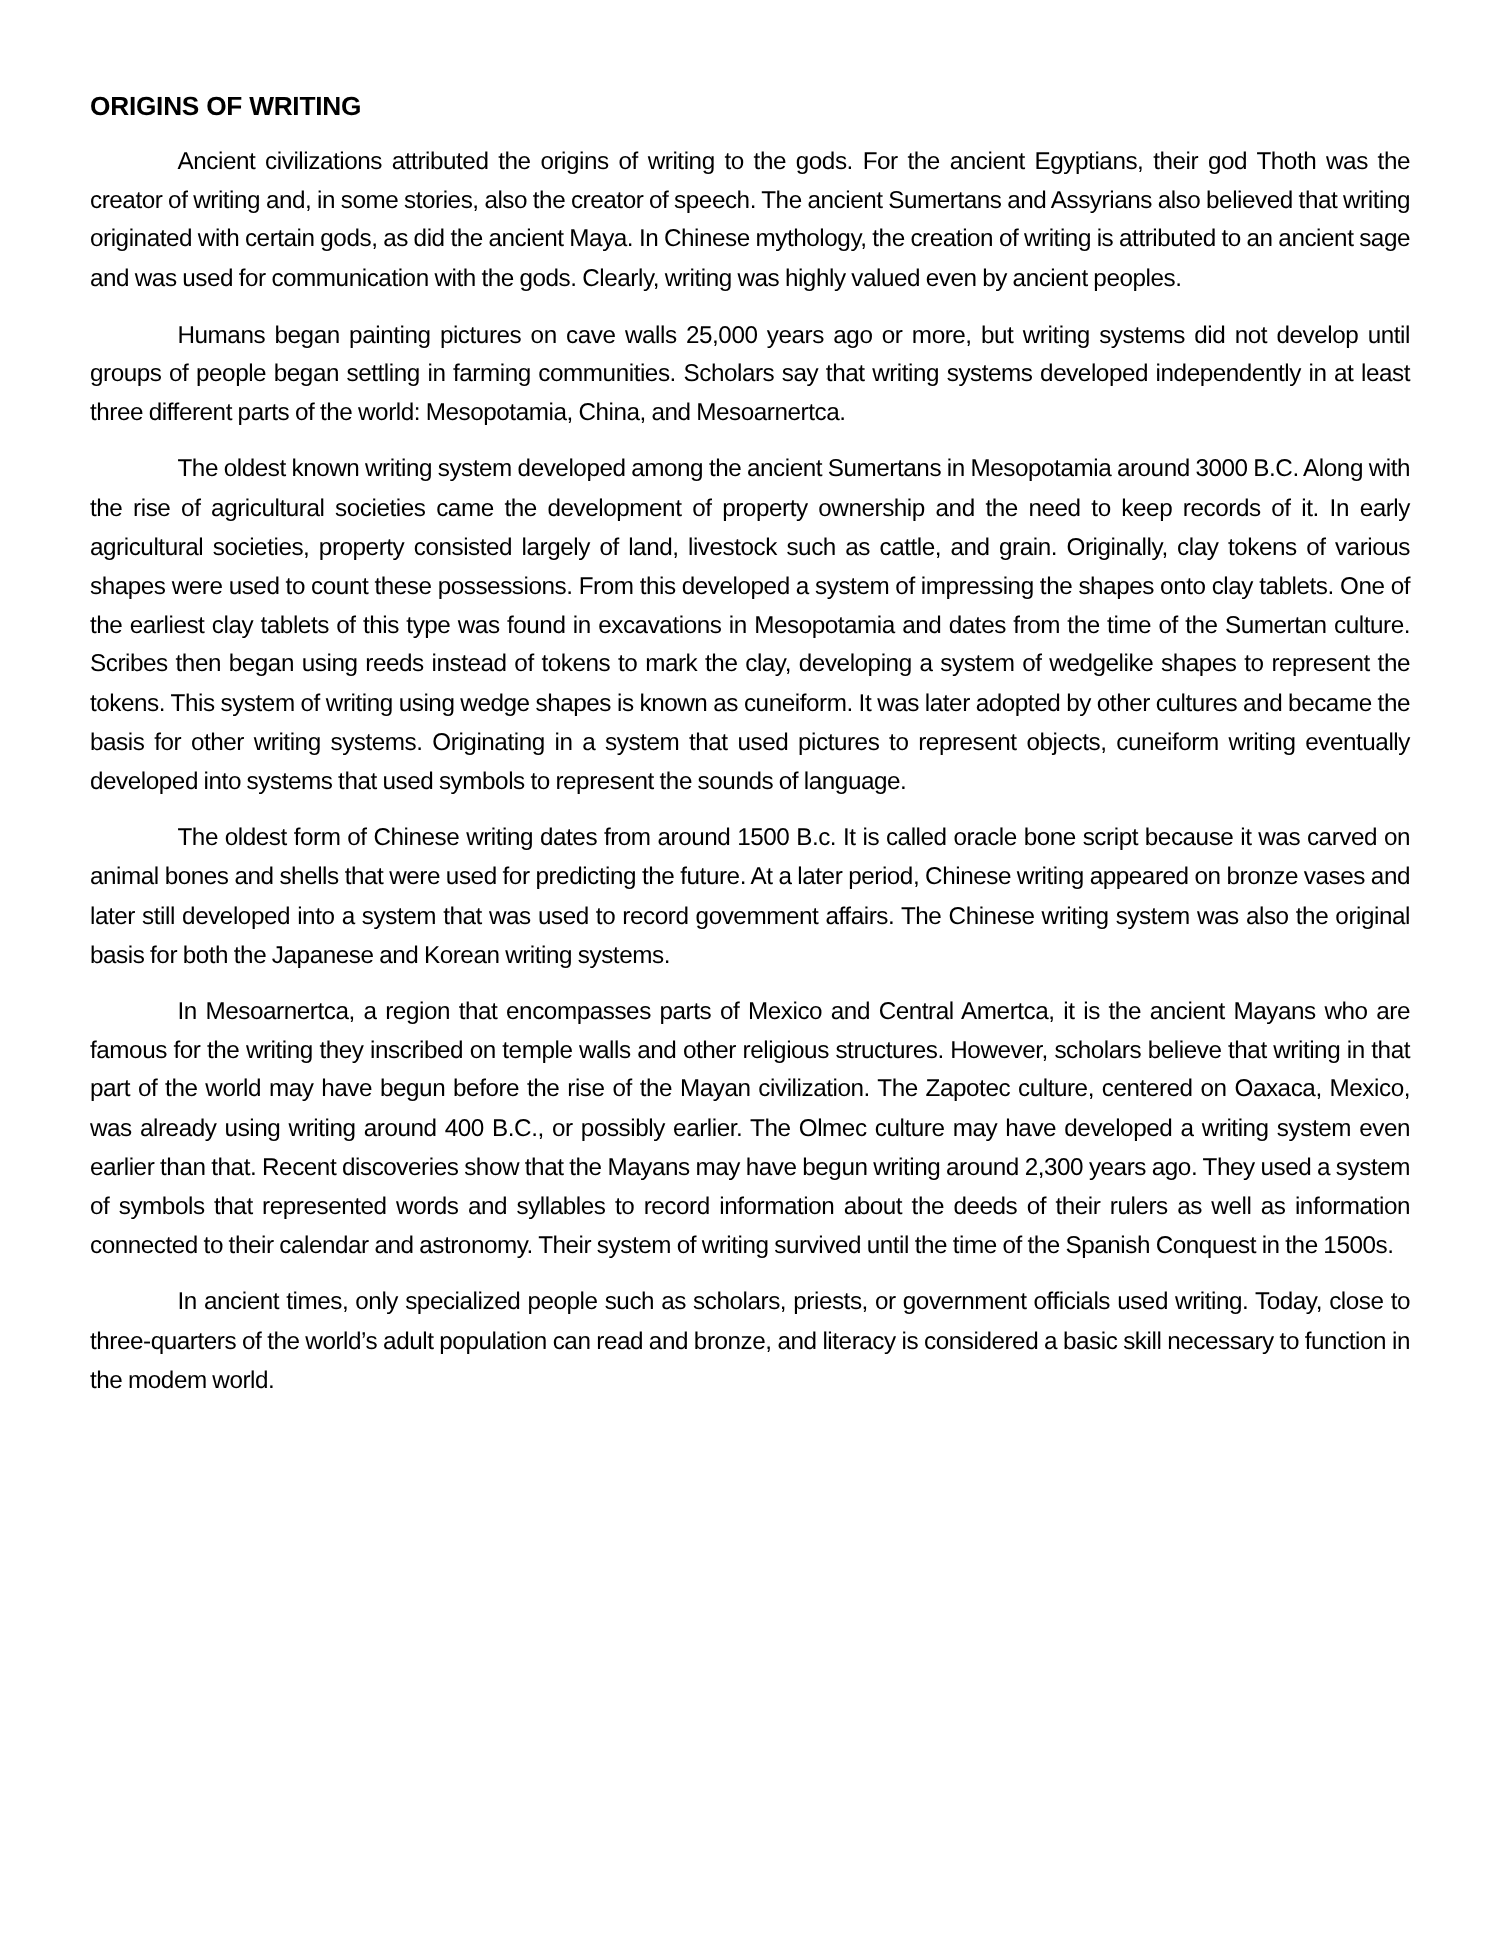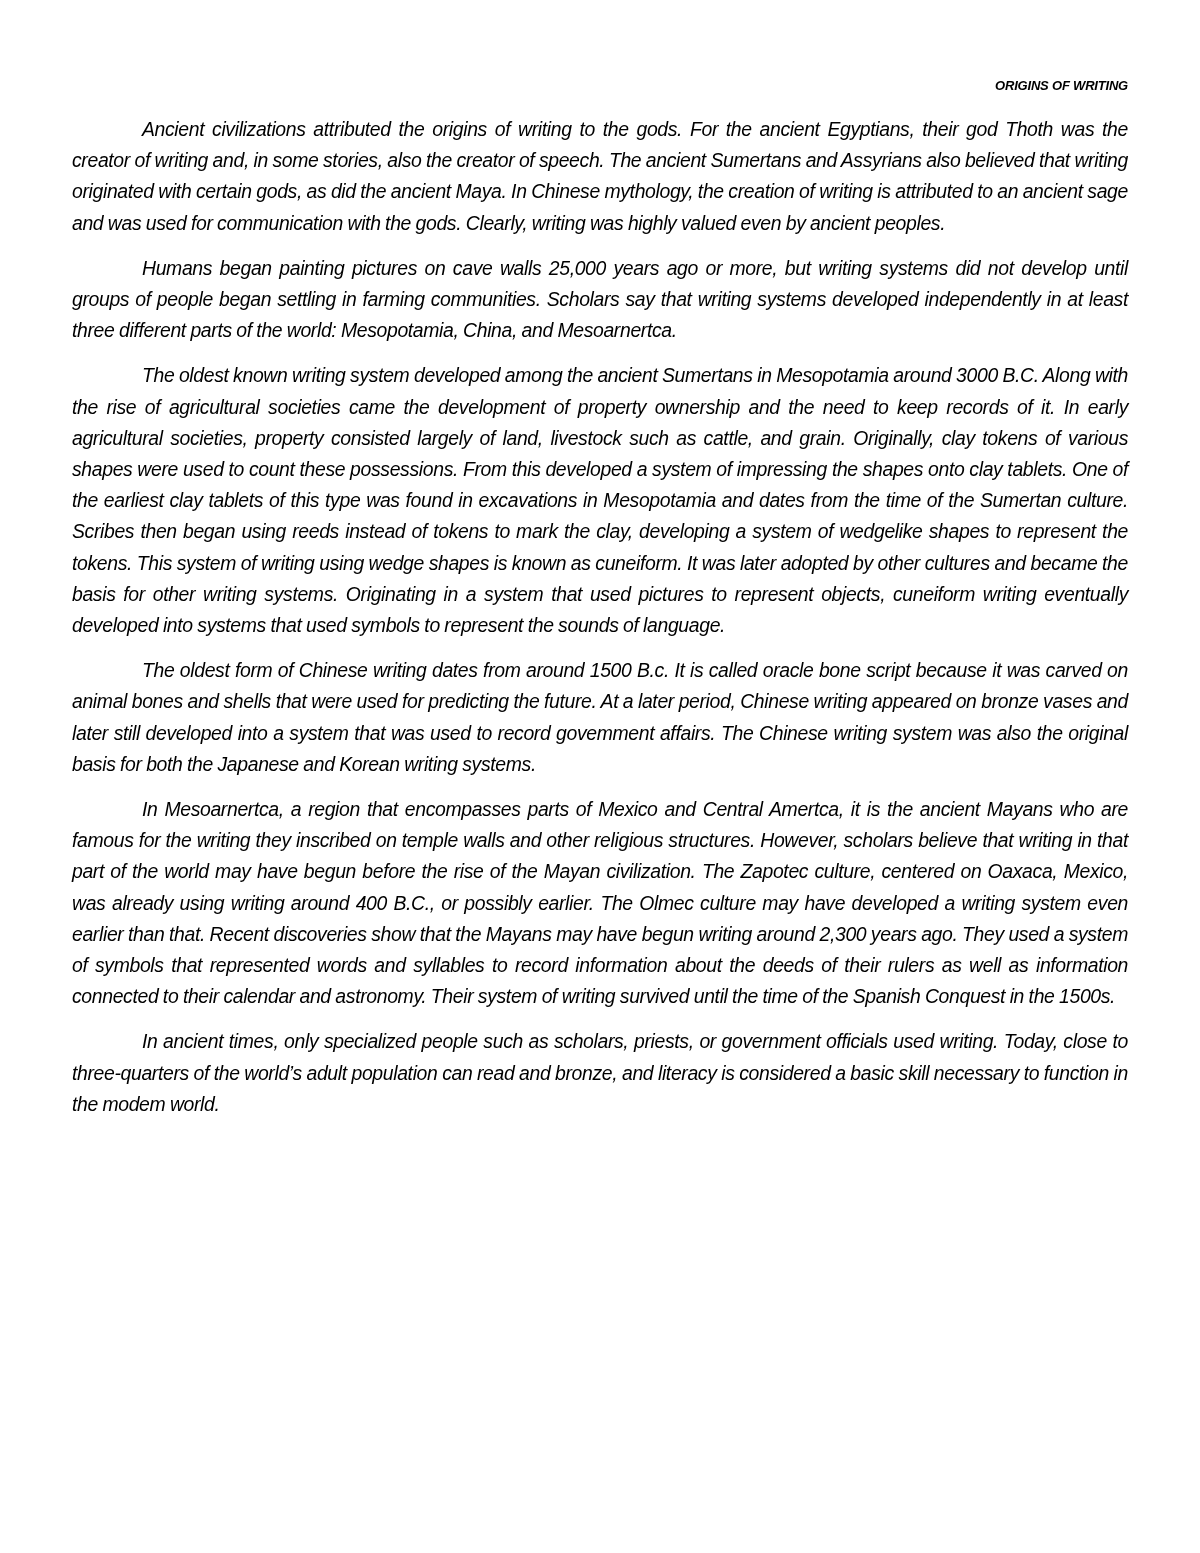--- a/index.html
+++ b/index.html
@@ -15,37 +15,35 @@
       color: #000000;
       font-family: "Liberation Sans", "DejaVu Sans", sans-serif;
     }
     .page {
       position: absolute;
       left: 72px;
       top: 72px;
       width: 1056px;
     }
     .doc-title {
-      text-align: right;
+      text-align: left;
       font-weight: bold;
-      font-size: 13px;
+      font-size: 21px;
       line-height: 28px;
       margin: 0 0 14px 0;
       letter-spacing: -0.2px;
-      font-style: italic;
     }
     .para {
       font-size: 19.4px;
       line-height: 31.2px;
       text-align: justify;
       text-indent: 70px;
       margin: 0 0 14px 0;
       letter-spacing: -0.35px;
       word-spacing: -0.5px;
-      font-style: italic;
     }
   </style>
 </head>
 <body>
 
 <div class="page">
   <h1 class="doc-title">ORIGINS OF WRITING</h1>
   <p class="para">Ancient civilizations attributed the origins of writing to the gods. For the ancient Egyptians, their god Thoth was the creator of writing and, in some stories, also the creator of speech. The ancient Sumertans and Assyrians also believed that writing originated with certain gods, as did the ancient Maya. In Chinese mythology, the creation of writing is attributed to an ancient sage and was used for communication with the gods. Clearly, writing was highly valued even by ancient peoples.</p>
   <p class="para">Humans began painting pictures on cave walls 25,000 years ago or more, but writing systems did not develop until groups of people began settling in farming communities. Scholars say that writing systems developed independently in at least three different parts of the world: Mesopotamia, China, and Mesoarnertca.</p>
   <p class="para">The oldest known writing system developed among the ancient Sumertans in Mesopotamia around 3000 B.C. Along with the rise of agricultural societies came the development of property ownership and the need to keep records of it. In early agricultural societies, property consisted largely of land, livestock such as cattle, and grain. Originally, clay tokens of various shapes were used to count these possessions. From this developed a system of impressing the shapes onto clay tablets. One of the earliest clay tablets of this type was found in excavations in Mesopotamia and dates from the time of the Sumertan culture. Scribes then began using reeds instead of tokens to mark the clay, developing a system of wedgelike shapes to represent the tokens. This system of writing using wedge shapes is known as cuneiform. It was later adopted by other cultures and became the basis for other writing systems. Originating in a system that used pictures to represent objects, cuneiform writing eventually developed into systems that used symbols to represent the sounds of language.</p>

